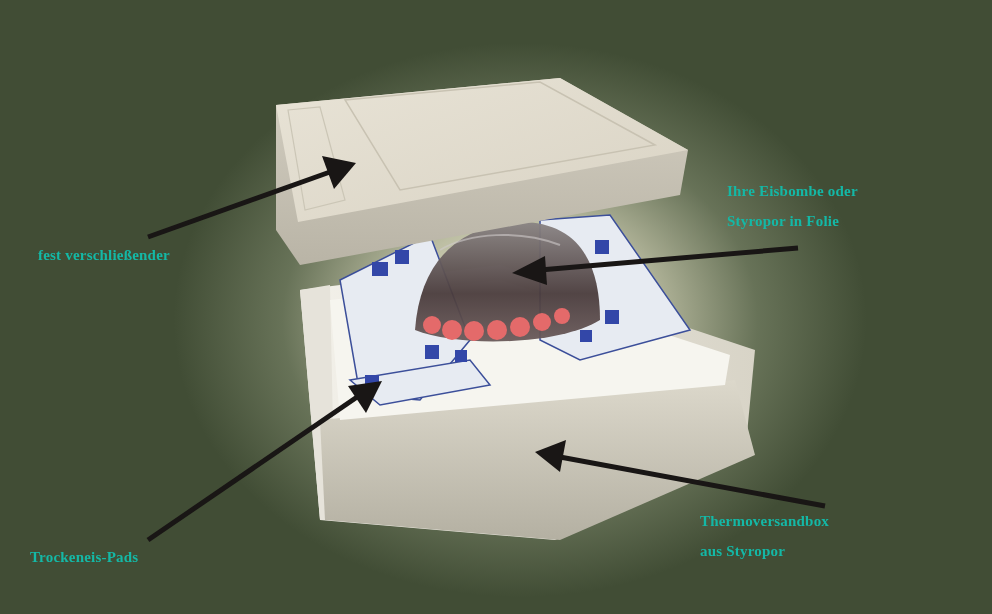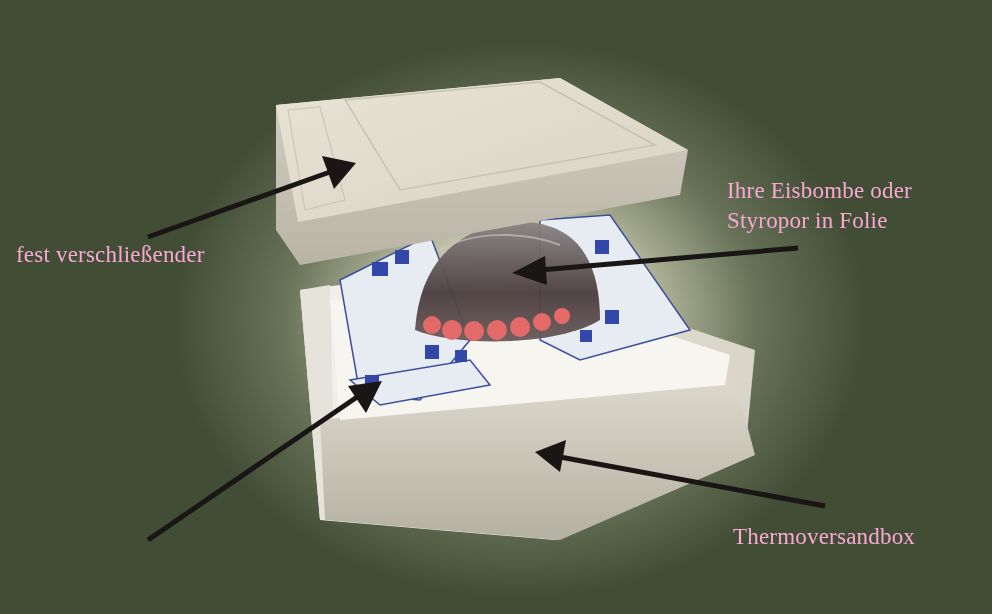--- a/index.html
+++ b/index.html
@@ -1,21 +1,21 @@
 <!DOCTYPE html>
 <html><head>
 <meta charset="utf-8">
 <style>
   html, body { margin:0; padding:0; }
   body { width:992px; height:614px; overflow:hidden; background:#414d35; position:relative; font-family:"Liberation Serif", "DejaVu Serif", serif; }
   .stage { position:absolute; left:0; top:0; width:992px; height:614px; background:#414d35; }
   .glow { position:absolute; left:170px; top:40px; width:700px; height:560px;
     background: radial-gradient(ellipse at 50% 50%, rgba(250,248,225,0.95) 0%, rgba(230,228,200,0.75) 25%, rgba(150,160,130,0.45) 48%, rgba(65,77,53,0) 70%); }
   svg.art { position:absolute; left:0; top:0; }
-  .label { position:absolute; color:#f9a8d4; font-weight:normal; font-size:23px; line-height:30px; white-space:nowrap; letter-spacing:0.2px; }
+  .label { position:absolute; color:#14b8a6; font-weight:bold; font-size:15px; line-height:30px; white-space:nowrap; letter-spacing:0.2px; }
   .label span { display:block; }
 </style>
 </head>
 <body>
 
 <div class="stage">
   <div class="glow"></div>
 
   <svg class="art" width="992" height="614" viewBox="0 0 992 614">
     <defs>
@@ -94,26 +94,30 @@
       <polygon points="512,273 545,256 547,285" stroke="none"></polygon>
 
       <line x1="148" y1="540" x2="360" y2="395" stroke-width="5"></line>
       <polygon points="382,381 348,386 366,413" stroke="none"></polygon>
 
       <line x1="825" y1="506" x2="560" y2="457" stroke-width="5"></line>
       <polygon points="535,452 566,440 560,472" stroke="none"></polygon>
     </g>
   </svg>
 
-  <div class="label" style="left:16px; top:240px;text-align:right;">
+  <div class="label" style="left:38px; top:240px;text-align:right;">
     <span>fest verschließender</span>
   </div>
 
   <div class="label" style="left:727px; top:176px;">
     <span>Ihre Eisbombe oder</span>
     <span>Styropor in Folie</span>
   </div>
 
+  <div class="label" style="left:30px; top:542px;">
+    <span>Trockeneis-Pads</span>
+  </div>
 
-  <div class="label" style="left:733px; top:506px;margin-top:16px;">
+  <div class="label" style="left:700px; top:506px;">
     <span>Thermoversandbox</span>
+    <span>aus Styropor</span>
   </div>
 </div>
 
 </body></html>

